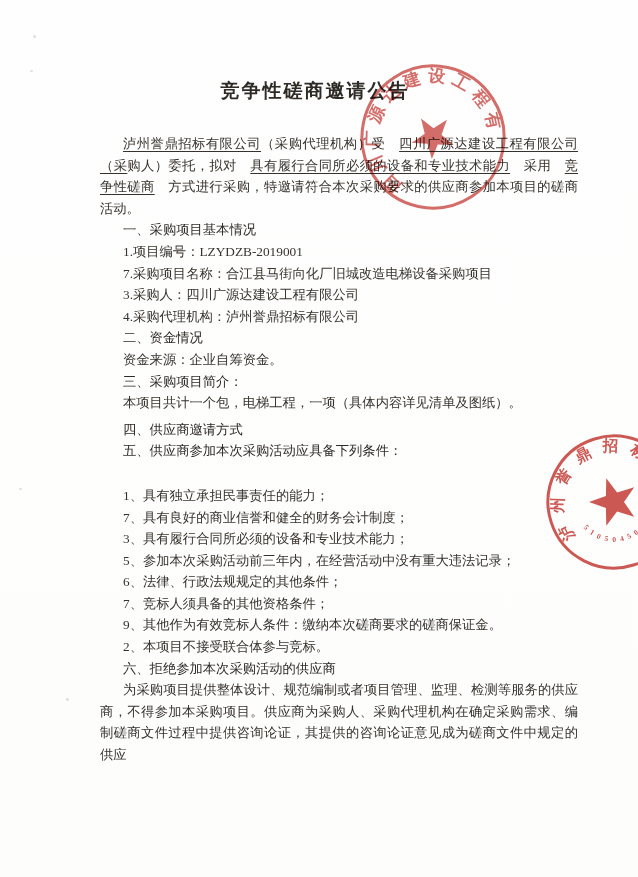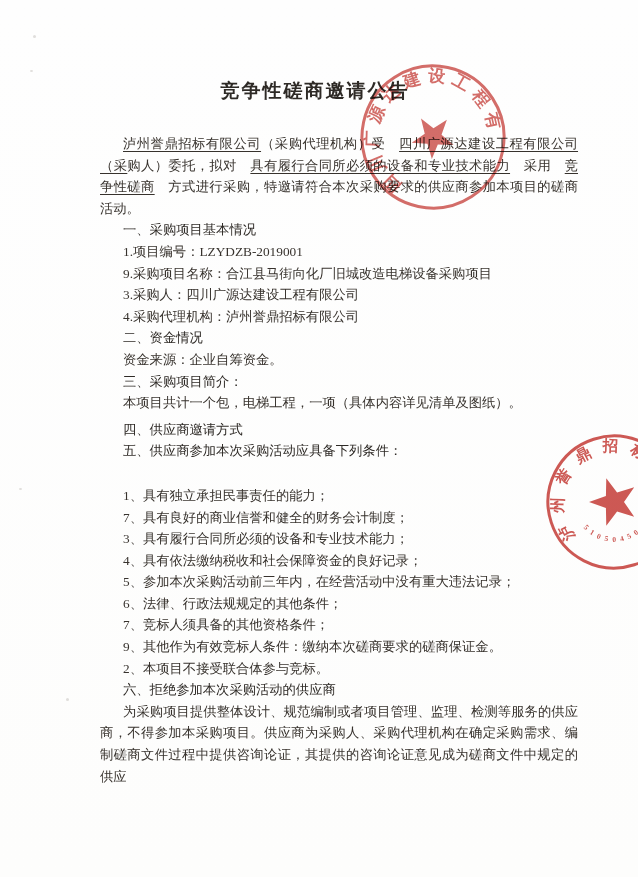--- a/index.html
+++ b/index.html
@@ -41,37 +41,36 @@
 <div class="page">
 
   <div class="content">
 
     <h1 class="doc-title">竞争性磋商邀请公告</h1>
 
     <p><span class="ul">泸州誉鼎招标有限公司</span><span>（采购代理机构）受　</span><span class="ul">四川广源达建设工程有限公司（采</span><span>购人）委托，拟对　</span><span class="ul">具有履行合同所必须的设备和专业技术能力</span><span>　采用　</span><span class="ul">竞争性磋商</span><span>　方式进行采购，特邀请符合本次采购要求的供应商参加本项目的磋商活动。</span></p>
 
     <p class="heading">一、采购项目基本情况</p>
     <p>1.项目编号：LZYDZB-2019001</p>
-    <p>9.采购项目名称：合江县马街向化厂旧城改造电梯设备采购项目</p>
+    <p>7.采购项目名称：合江县马街向化厂旧城改造电梯设备采购项目</p>
     <p>3.采购人：四川广源达建设工程有限公司</p>
     <p>4.采购代理机构：泸州誉鼎招标有限公司</p>
 
     <p class="heading">二、资金情况</p>
     <p>资金来源：企业自筹资金。</p>
 
     <p class="heading">三、采购项目简介：</p>
     <p>本项目共计一个包，电梯工程，一项（具体内容详见清单及图纸）。</p>
 
     <p class="heading mt5">四、供应商邀请方式</p>
 
     <p class="heading">五、供应商参加本次采购活动应具备下列条件：</p>
     <p class="mt8">1、具有独立承担民事责任的能力；</p>
     <p>7、具有良好的商业信誉和健全的财务会计制度；</p>
     <p>3、具有履行合同所必须的设备和专业技术能力；</p>
-    <p>4、具有依法缴纳税收和社会保障资金的良好记录；</p>
     <p>5、参加本次采购活动前三年内，在经营活动中没有重大违法记录；</p>
     <p>6、法律、行政法规规定的其他条件；</p>
     <p>7、竞标人须具备的其他资格条件；</p>
     <p>9、其他作为有效竞标人条件：缴纳本次磋商要求的磋商保证金。</p>
     <p>2、本项目不接受联合体参与竞标。</p>
 
     <p class="heading">六、拒绝参加本次采购活动的供应商</p>
     <p>为采购项目提供整体设计、规范编制或者项目管理、监理、检测等服务的供应商，不得参加本采购项目。供应商为采购人、采购代理机构在确定采购需求、编制磋商文件过程中提供咨询论证，其提供的咨询论证意见成为磋商文件中规定的供应</p>
 
   </div>

